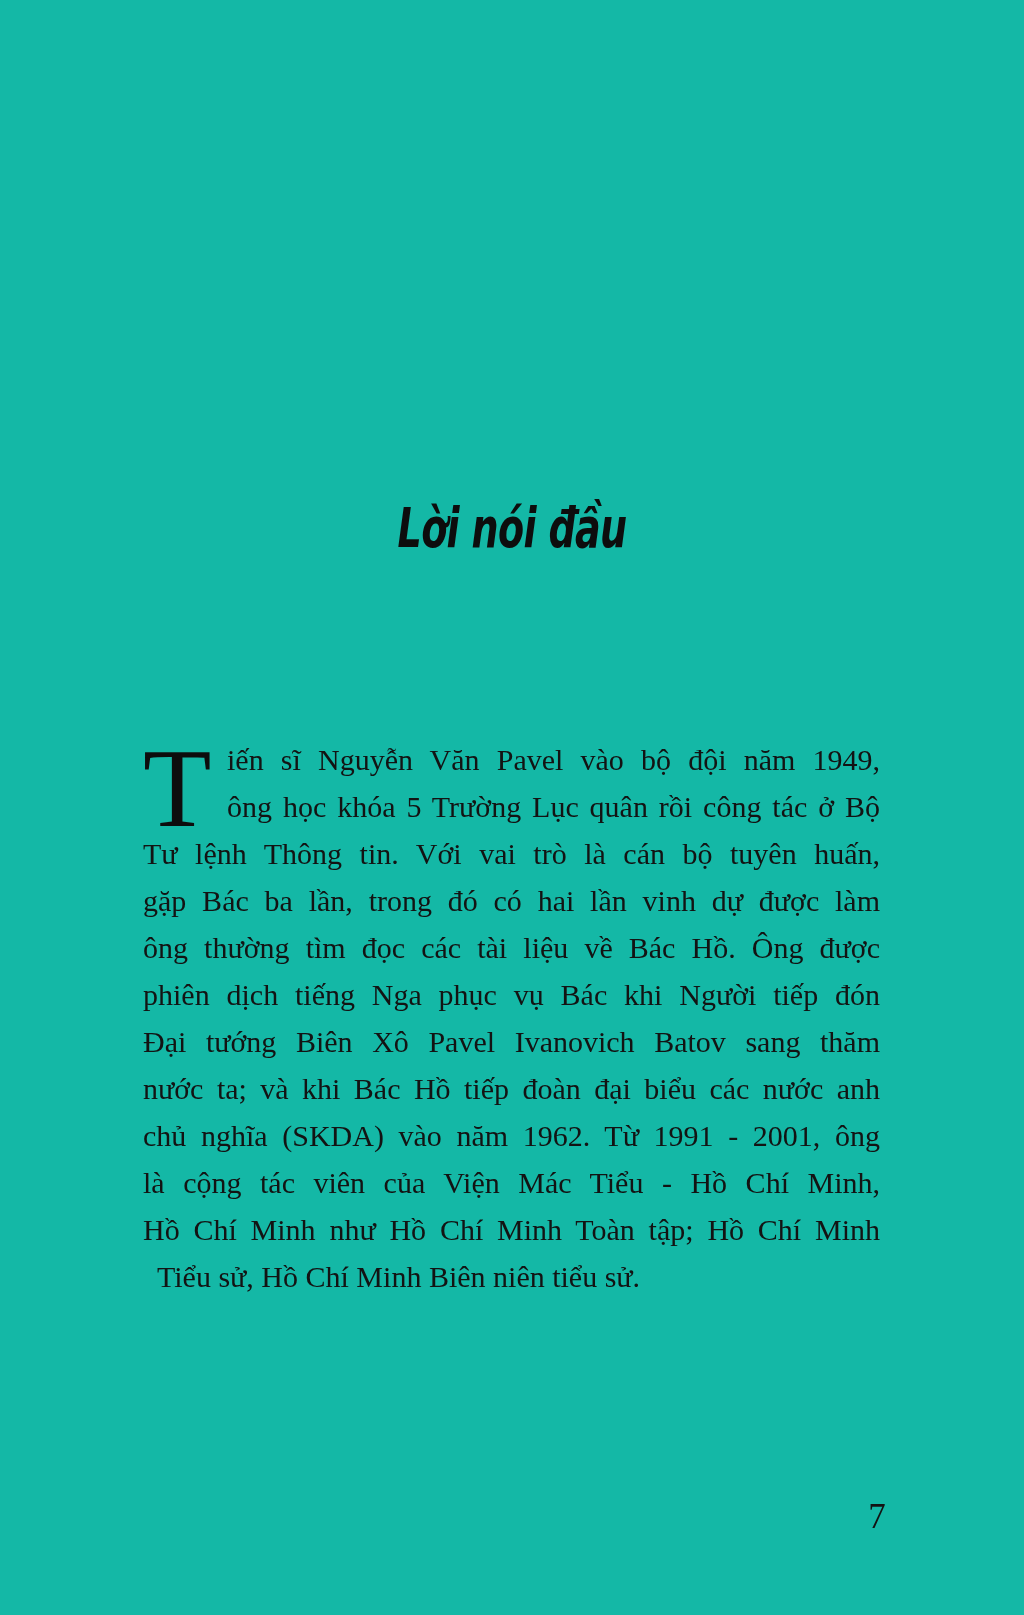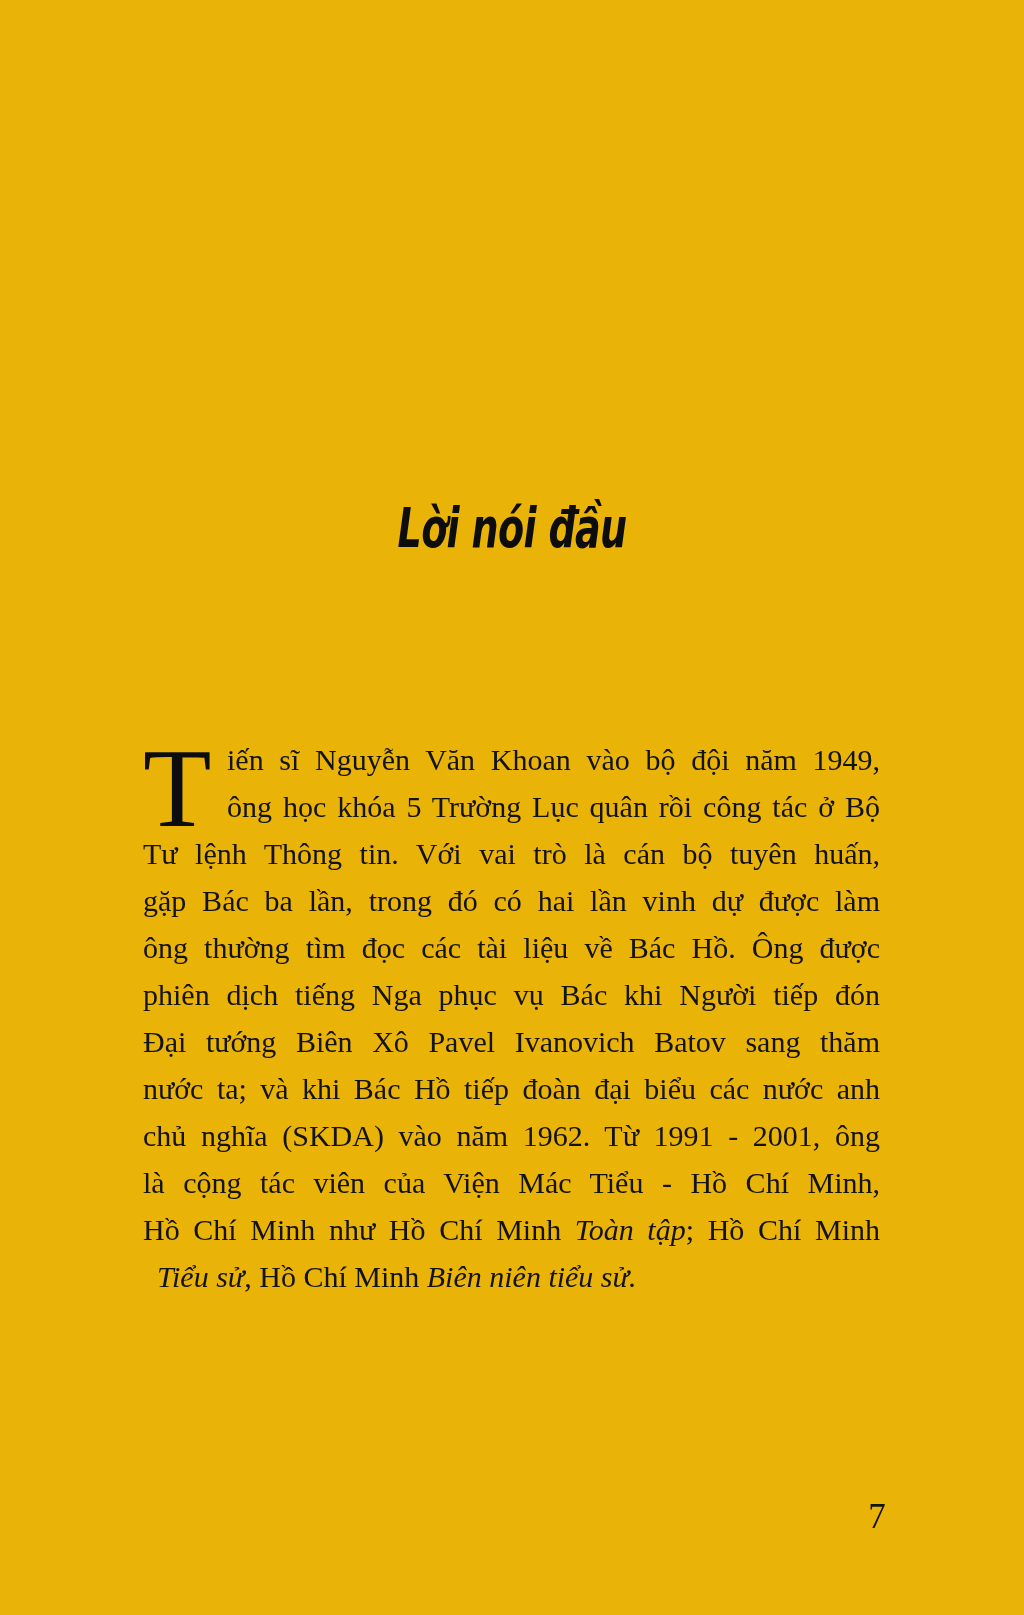--- a/index.html
+++ b/index.html
@@ -6,21 +6,21 @@
   body {
     width: 1024px; height: 1615px;
     background: #ffffff;
     font-family: "Liberation Serif", serif;
     color: #101010;
     overflow: hidden;
   }
   .page {
     position: relative;
     width: 1024px; height: 1615px;
-    background: #eab308;
+    background: #14b8a6;
   }
   .section-title {
     position: absolute;
     top: 497px; left: 0;
     width: 100%;
     margin: 0;
     text-align: center;
     font-family: "DejaVu Sans", sans-serif;
     font-weight: bold;
     font-style: italic;
@@ -52,41 +52,41 @@
     text-align: justify;
     text-align-last: justify;
     text-justify: inter-word;
     white-space: normal;
   }
   .line.last {
     text-align: left;
     text-align-last: left;
     margin-left: 14px;
   }
-  .it { font-style: italic; }
+  .it { }
   .page-number {
     position: absolute;
     top: 1497px; left: 853px;
     width: 48px;
     text-align: center;
     font-size: 35px;
     line-height: 40px;
     color: #131313;
   }
 </style>
 </head>
 <body>
 
 <div class="page">
 
   <h1 class="section-title">Lời nói đầu</h1>
 
   <div class="body-text">
       <span class="drop-cap">T</span>
-      <div class="line"><span>iến sĩ Nguyễn Văn Khoan vào bộ đội năm 1949,</span></div>
+      <div class="line"><span>iến sĩ Nguyễn Văn Pavel vào bộ đội năm 1949,</span></div>
       <div class="line"><span>ông học khóa 5 Trường Lục quân rồi công tác ở Bộ</span></div>
       <div class="line"><span>Tư lệnh Thông tin. Với vai trò là cán bộ tuyên huấn,</span></div>
       <div class="line"><span>gặp Bác ba lần, trong đó có hai lần vinh dự được làm</span></div>
       <div class="line"><span>ông thường tìm đọc các tài liệu về Bác Hồ. Ông được</span></div>
       <div class="line"><span>phiên dịch tiếng Nga phục vụ Bác khi Người tiếp đón</span></div>
       <div class="line"><span>Đại tướng Biên Xô Pavel Ivanovich Batov sang thăm</span></div>
       <div class="line"><span>nước ta; và khi Bác Hồ tiếp đoàn đại biểu các nước anh</span></div>
       <div class="line"><span>chủ nghĩa (SKDA) vào năm 1962. Từ 1991 - 2001, ông</span></div>
       <div class="line"><span>là cộng tác viên của Viện Mác Tiểu - Hồ Chí Minh,</span></div>
       <div class="line"><span>Hồ Chí Minh như Hồ Chí Minh </span><span class="it">Toàn tập</span><span>; Hồ Chí Minh</span></div>

